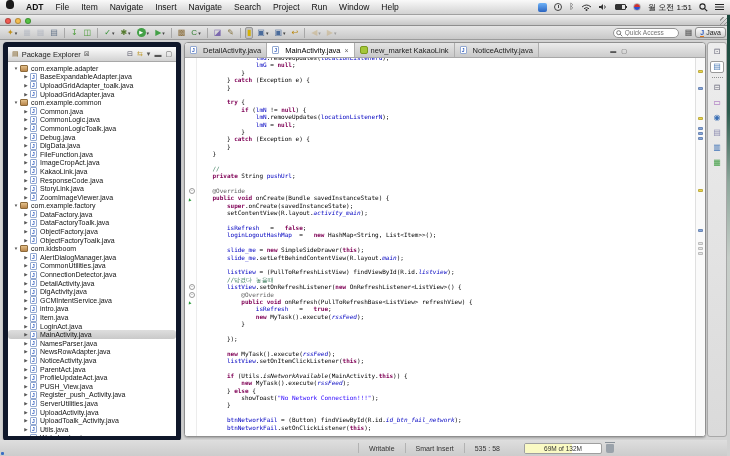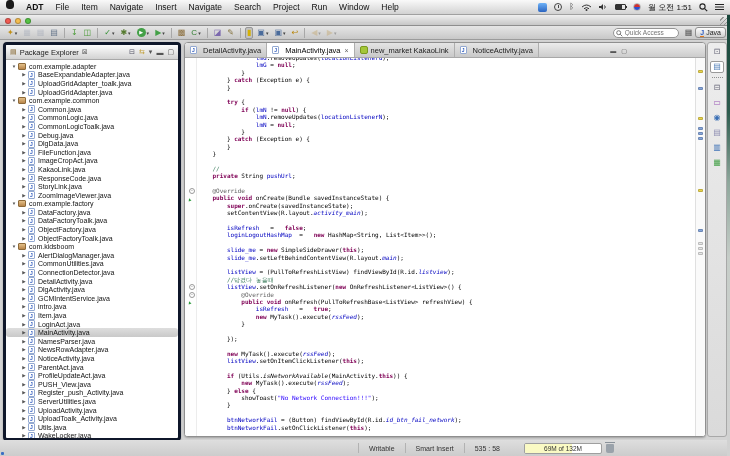--- a/index.html
+++ b/index.html
@@ -55,21 +55,21 @@
     padding:0 3px 0 11px;background:#fff;color:#333;outline:none;font-family:"Liberation Sans",sans-serif;}
   .qa-mag{position:absolute;left:3px;top:2px;}
   .persp{display:flex;align-items:center;margin-left:6px;gap:3px;}
   .persp-open{font-size:8px;color:#555;}
   .persp-btn{display:flex;align-items:center;gap:2px;background:linear-gradient(#fdfdfd,#d0d0d0);
     border:1px solid #8f8f8f;border-radius:3px;height:11px;padding:0 4px;font-size:7px;color:#222;}
   .jpersp{color:#2f5bbf;font-weight:bold;font-size:7px;border-bottom:1px solid #e07820;line-height:7px;}
 
   
   .pe-panel{position:absolute;left:3px;top:42px;width:178px;height:399px;background:#fff;
-    border:3px solid #0f172a;border-radius:4px;overflow:hidden;box-shadow:0 1px 2px rgba(0,0,0,.25);}
+    border:5px solid #0f172a;border-radius:4px;overflow:hidden;box-shadow:0 1px 2px rgba(0,0,0,.25);}
   .pe-header{height:15px;background:linear-gradient(#fdfdfd,#d2d2d2);border-bottom:1px solid #a8a8a8;
     display:flex;align-items:center;font-size:7.5px;padding:0 4px;color:#222;}
   .pe-hicon{font-size:7px;color:#8a6d3b;margin-right:3px;}
   .pe-close{font-size:7px;color:#666;margin-left:3px;}
   .pe-tools{margin-left:auto;display:flex;align-items:center;gap:4px;font-size:7px;color:#555;}
   .tree{position:absolute;top:15px;left:0;right:0;bottom:0;overflow:hidden;padding-top:2px;}
   .trow{height:8.6px;display:flex;align-items:center;font-size:7px;color:#111;white-space:nowrap;}
   .trow.sel{background:linear-gradient(#dedede,#c9c9c9);border-radius:3px;}
   .arr{width:8px;font-size:4.5px;color:#555;text-align:center;flex:none;}
   .jico{width:7px;height:8px;background:#fff;border:1px solid #93a9d1;border-radius:1px;color:#2f5bbf;

